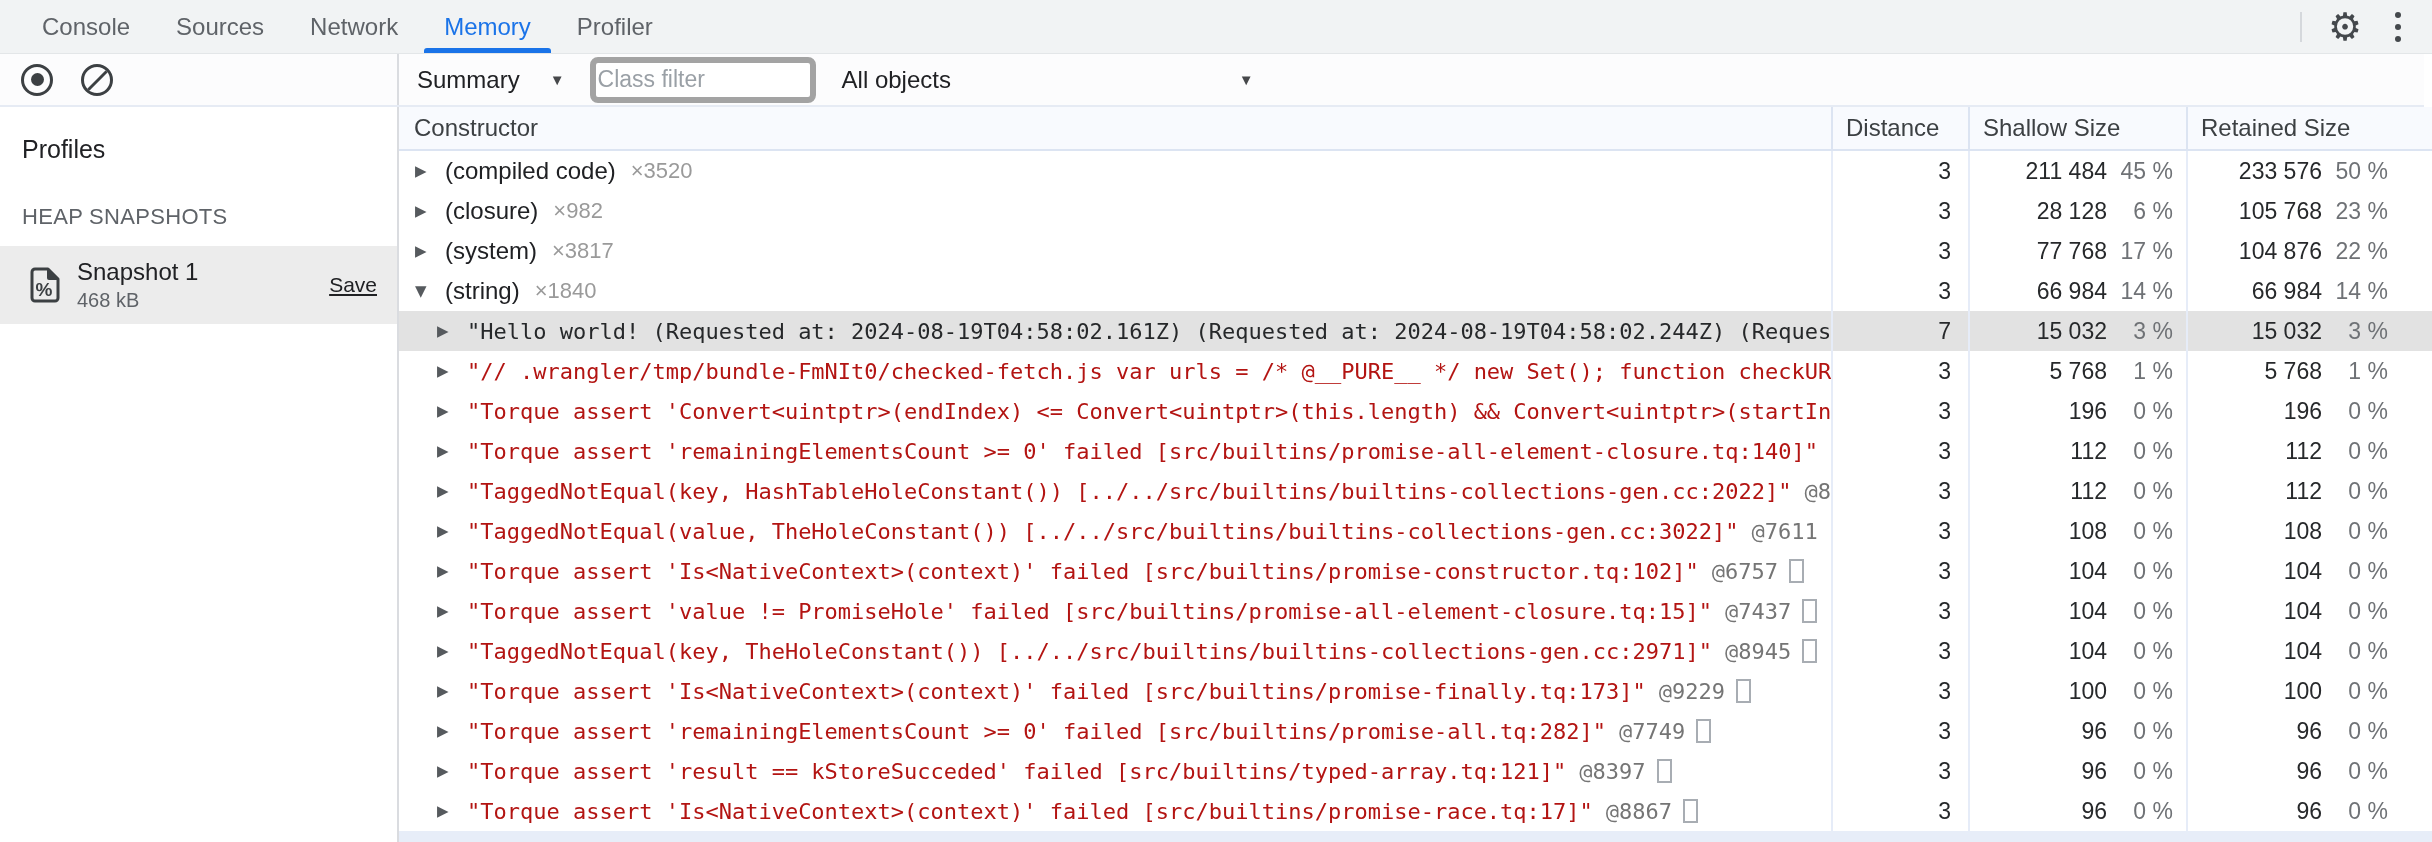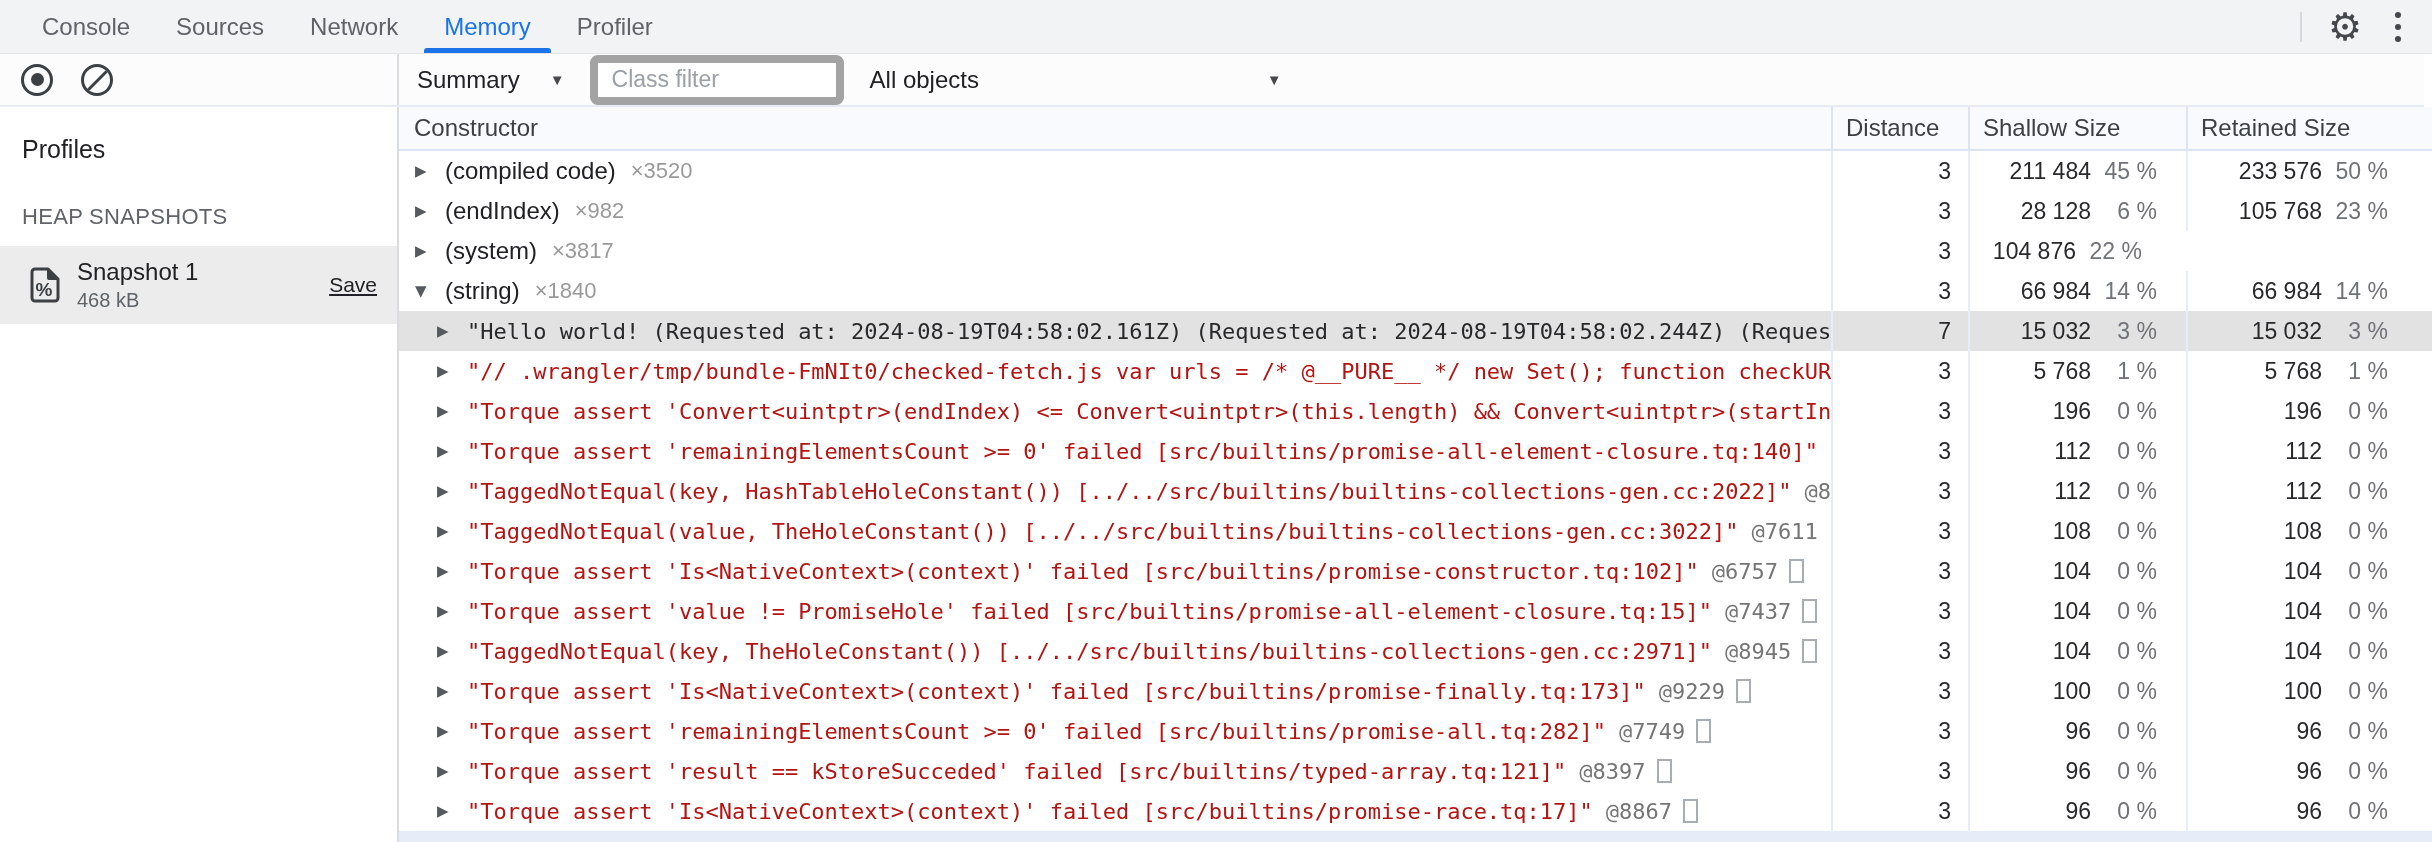--- a/index.html
+++ b/index.html
@@ -43,22 +43,22 @@
     display:flex; align-items:center; justify-content:center; }
   .rec-inner { width:13px; height:13px; background:#3c4043; border-radius:50%; }
   .clear-outer { width:26px; height:26px; border:3px solid #3c4043; border-radius:50%; position:relative; overflow:hidden; }
   .clear-slash { position:absolute; left:50%; top:-3px; width:3px; height:34px; background:#3c4043;
     transform:translateX(-50%) rotate(45deg); }
   .toolbar-right { flex:1; display:flex; align-items:center; padding-left:18px; min-width:0; }
   .select { display:flex; align-items:center; font-size:24px; color:#202124; cursor:default; }
   .select .arrow { font-size:15px; color:#46484b; }
   .summary-select .arrow { margin-left:30px; }
   .class-filter {
-    margin-left:25px; width:210px; height:34px; border:8px solid #a3a3a3; border-radius:8px;
-    font-size:23px; padding:0 14px; color:#202124; background:#fff; outline:none;
+    margin-left:25px; width:210px; height:34px; border:6px solid #a3a3a3; border-radius:8px;
+    font-size:23px; padding:0 2px; color:#202124; background:#fff; outline:none;
     font-family:"Liberation Sans", sans-serif;
   }
   .class-filter::placeholder { color:#9aa0a6; }
   .objects-select { margin-left:26px; width:412px; justify-content:space-between; }
   
   .main { position:absolute; top:107px; left:0; right:0; bottom:0; display:flex; }
   .sidebar { width:399px; flex:0 0 auto; border-right:2px solid #dadce0; box-sizing:border-box; background:#fff; }
   .sidebar-title { font-size:25px; color:#202124; padding:28px 0 0 22px; }
   .sidebar-section { font-size:22px; color:#5f6368; padding:40px 0 16px 22px; letter-spacing:0.3px; }
   .snapshot-item { height:78px; background:#ececec; display:flex; align-items:center;
@@ -89,21 +89,21 @@
   .cat-count { font-size:22px; color:#9a9a9a; margin-left:15px; }
   .mono { font-family:"DejaVu Sans Mono", monospace; font-size:22px; }
   .str { color:#b31412; flex:0 1 auto; overflow:hidden; }
   .str.dark { color:#26282a; }
   .suffix { color:#757575; margin-left:13px; flex:0 0 auto; }
   .boxglyph { flex:0 0 auto; width:11px; height:20px; border:2px solid #a8adb3; margin-left:11px; }
   .c-distance { font-size:23px; color:#27292b; text-align:right; line-height:40px; padding-right:17px; }
   .c-size { display:flex; align-items:center; justify-content:flex-end; font-size:23px; }
   .c-size .num { color:#27292b; }
   .c-size .pct { width:66px; text-align:right; color:#6f7276; }
-  .c-shallow { padding-right:29px; }
+  .c-shallow { padding-right:13px; }
   .c-retained { padding-right:44px; }
 </style>
 </head>
 <body>
 
 <div class="devtools">
 
   <div class="tabbar">
     <div class="tab">Console</div>
     <div class="tab">Sources</div>
@@ -185,40 +185,44 @@
       <span class="pct">45 %</span>
     </div>
     <div class="cell c-size c-retained">
       <span class="num">233 576</span>
       <span class="pct">50 %</span>
     </div>
   </div>
           <div class="row category-row">
     <div class="cell first c-constructor">
       <span class="caret">▶</span>
-      <span class="cat-label">(endIndex)</span>
+      <span class="cat-label">(closure)</span>
       <span class="cat-count">×982</span>
     </div>
     <div class="cell c-distance">3</div>
     <div class="cell c-size c-shallow">
       <span class="num">28 128</span>
       <span class="pct">6 %</span>
     </div>
     <div class="cell c-size c-retained">
       <span class="num">105 768</span>
       <span class="pct">23 %</span>
     </div>
   </div>
           <div class="row category-row">
     <div class="cell first c-constructor">
       <span class="caret">▶</span>
       <span class="cat-label">(system)</span>
       <span class="cat-count">×3817</span>
     </div>
     <div class="cell c-distance">3</div>
+    <div class="cell c-size c-shallow">
+      <span class="num">77 768</span>
+      <span class="pct">17 %</span>
+    </div>
     <div class="cell c-size c-retained">
       <span class="num">104 876</span>
       <span class="pct">22 %</span>
     </div>
   </div>
           <div class="row category-row">
     <div class="cell first c-constructor">
       <span class="caret">▼</span>
       <span class="cat-label">(string)</span>
       <span class="cat-count">×1840</span>

